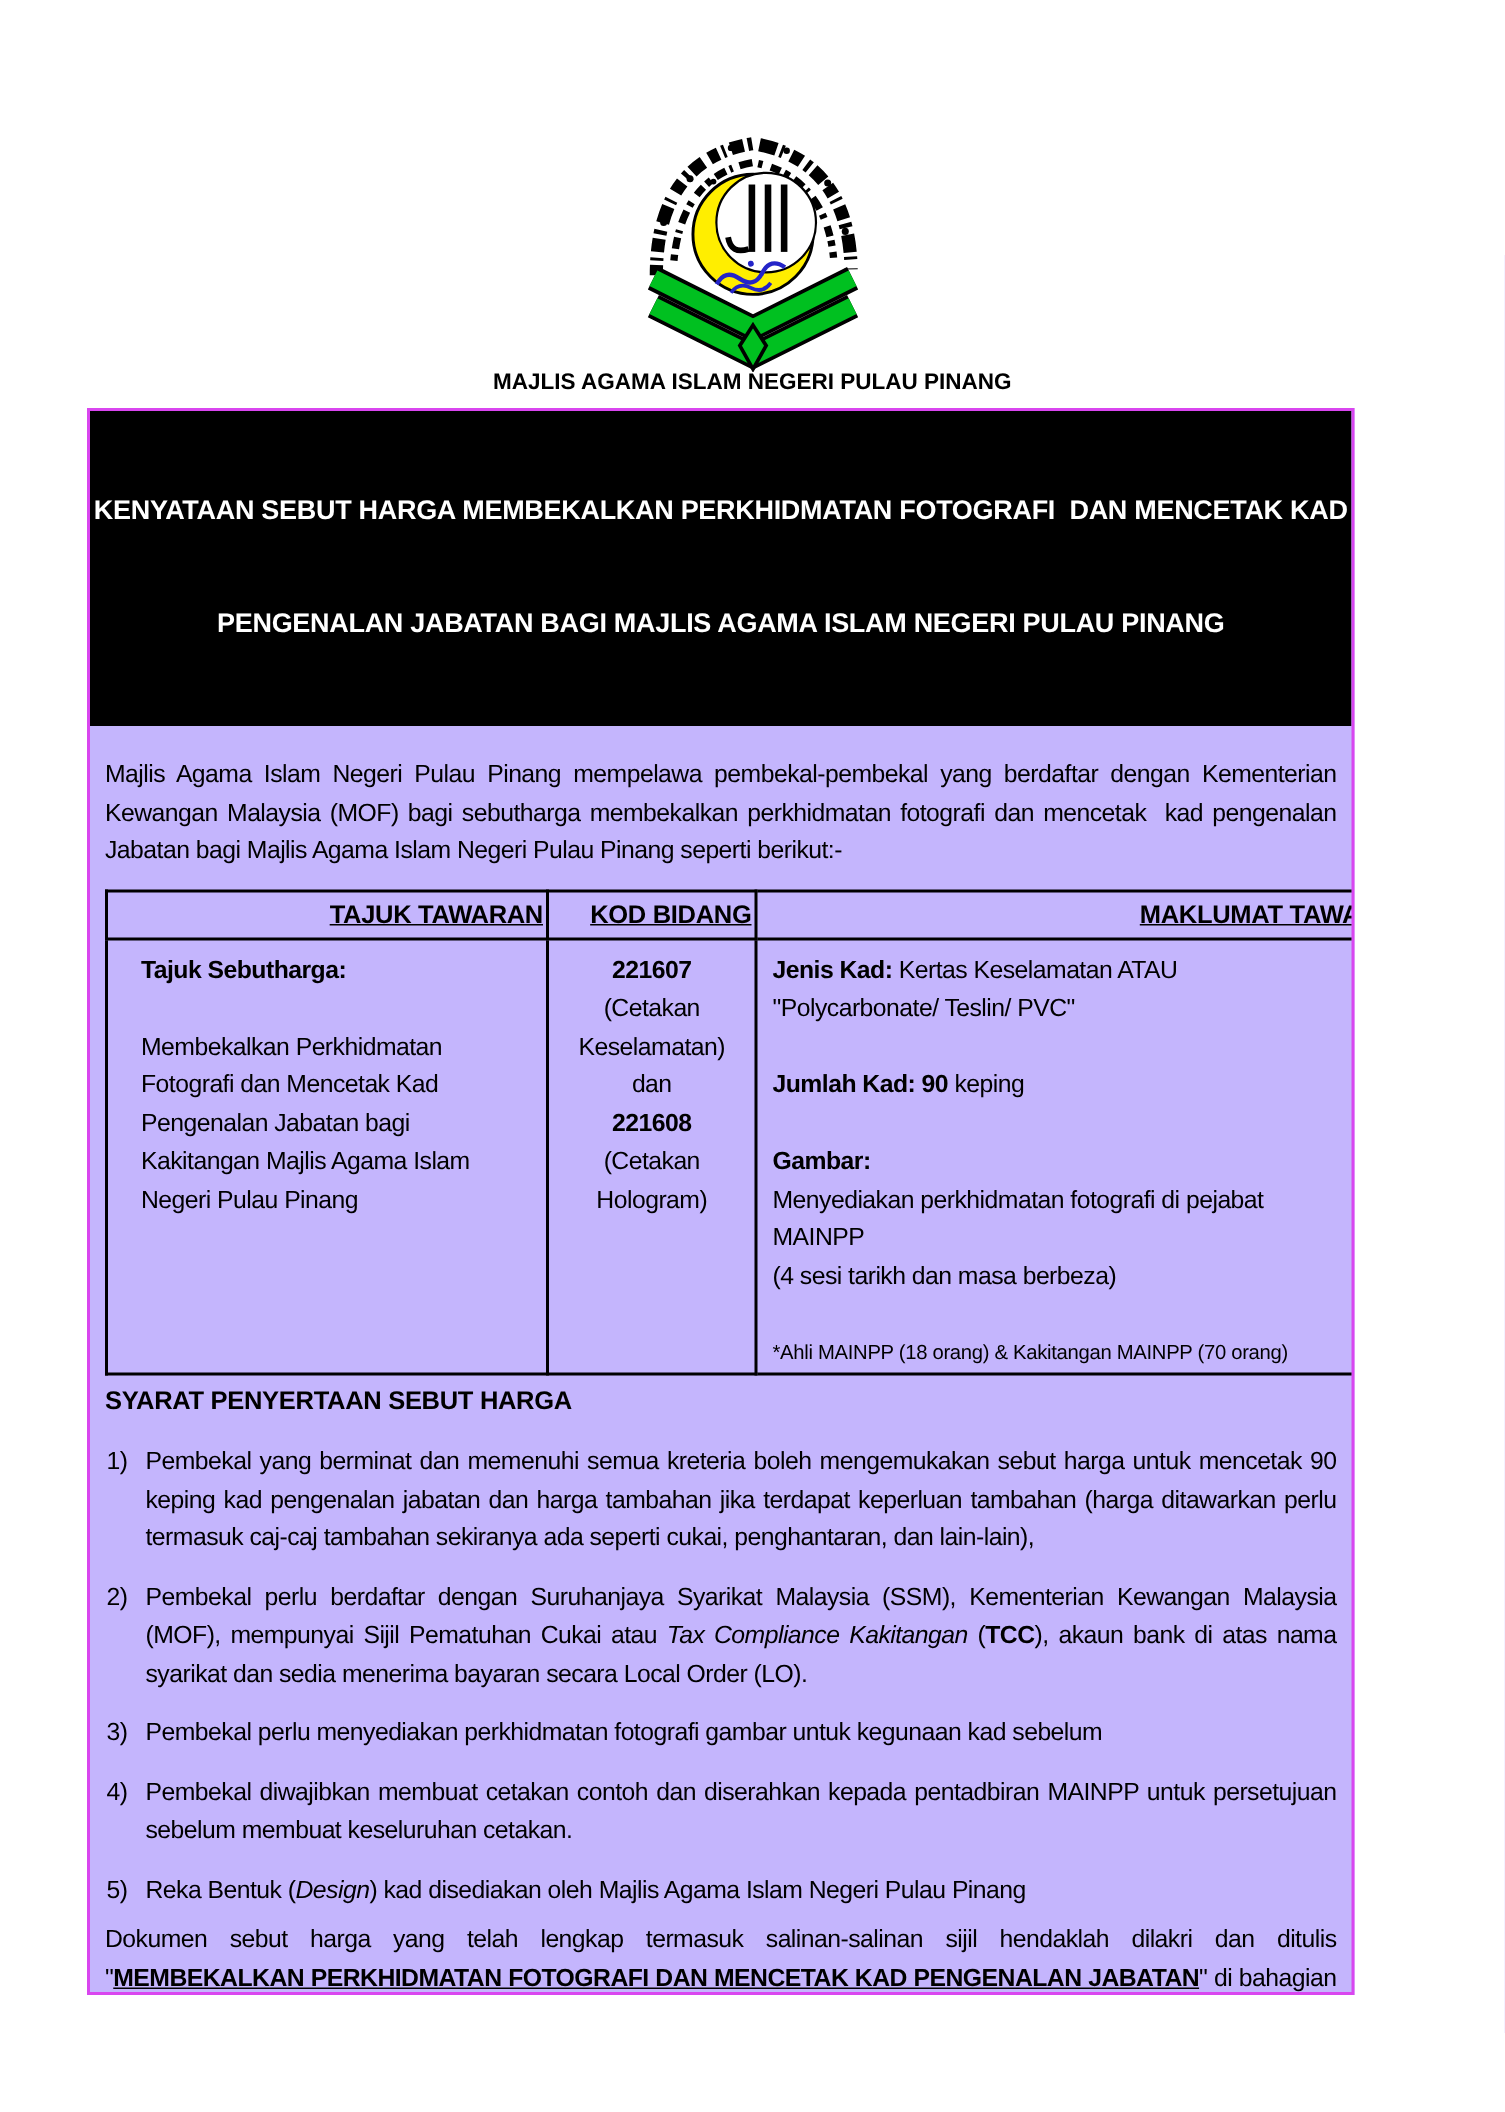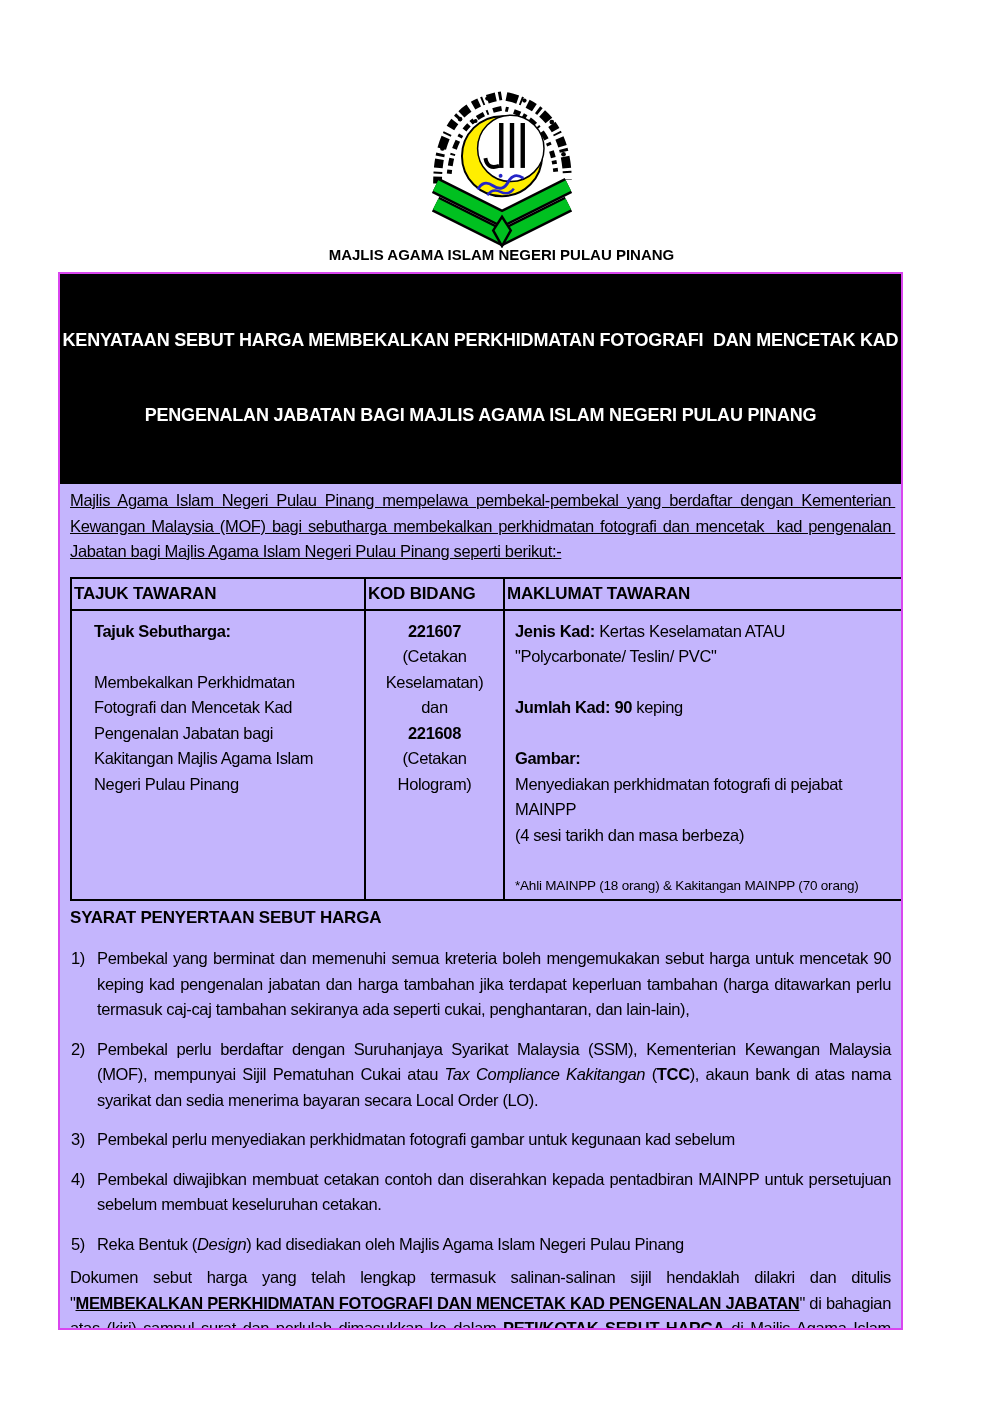--- a/index.html
+++ b/index.html
@@ -27,31 +27,31 @@
     position:absolute;left:58px;top:272px;width:845px;height:1058px;
     border:2px solid #d946ef;box-sizing:border-box;background:#c4b5fd;
     overflow:hidden;
   }
   .banner{
     background:#000;color:#fff;text-align:center;
     font-weight:bold;font-size:18px;line-height:25px;
     padding:4px 2px 6px 2px;white-space:pre-wrap;letter-spacing:-0.2px;
   }
   .content{padding:0 10px;font-size:16.5px;letter-spacing:-0.35px;line-height:25.5px;}
-  .intro{margin:4px 0 0 0;text-align:justify;white-space:pre-wrap;text-decoration:underline;}
+  .intro{margin:20px 0 0 0;text-align:justify;white-space:pre-wrap;}
   
   table.offer{
     border-collapse:collapse;margin-top:12px;width:875px;table-layout:fixed;
   }
   table.offer th,table.offer td{
     border:2px solid #000;box-sizing:border-box;vertical-align:top;
   }
   table.offer th{
-    font-size:17px;font-weight:bold;text-align:left;
-    height:32px;vertical-align:middle;padding:0 2px;letter-spacing:-0.2px;
+    font-size:17px;font-weight:bold;text-align:right;
+    height:32px;vertical-align:middle;padding:0 2px;letter-spacing:-0.2px;text-decoration:underline;
   }
   table.offer td{height:290px;}
   td.c1{padding:8px 22px;}
   td.c2{padding:8px 0;text-align:center;}
   td.c3{padding:8px 10px 5px 10px;}
   .c3wrap{display:flex;flex-direction:column;height:100%;box-sizing:border-box;}
   .pre{white-space:pre-line;}
   .b{font-weight:bold;}
   .i{font-style:italic;}
   .bu{font-weight:bold;text-decoration:underline;}

